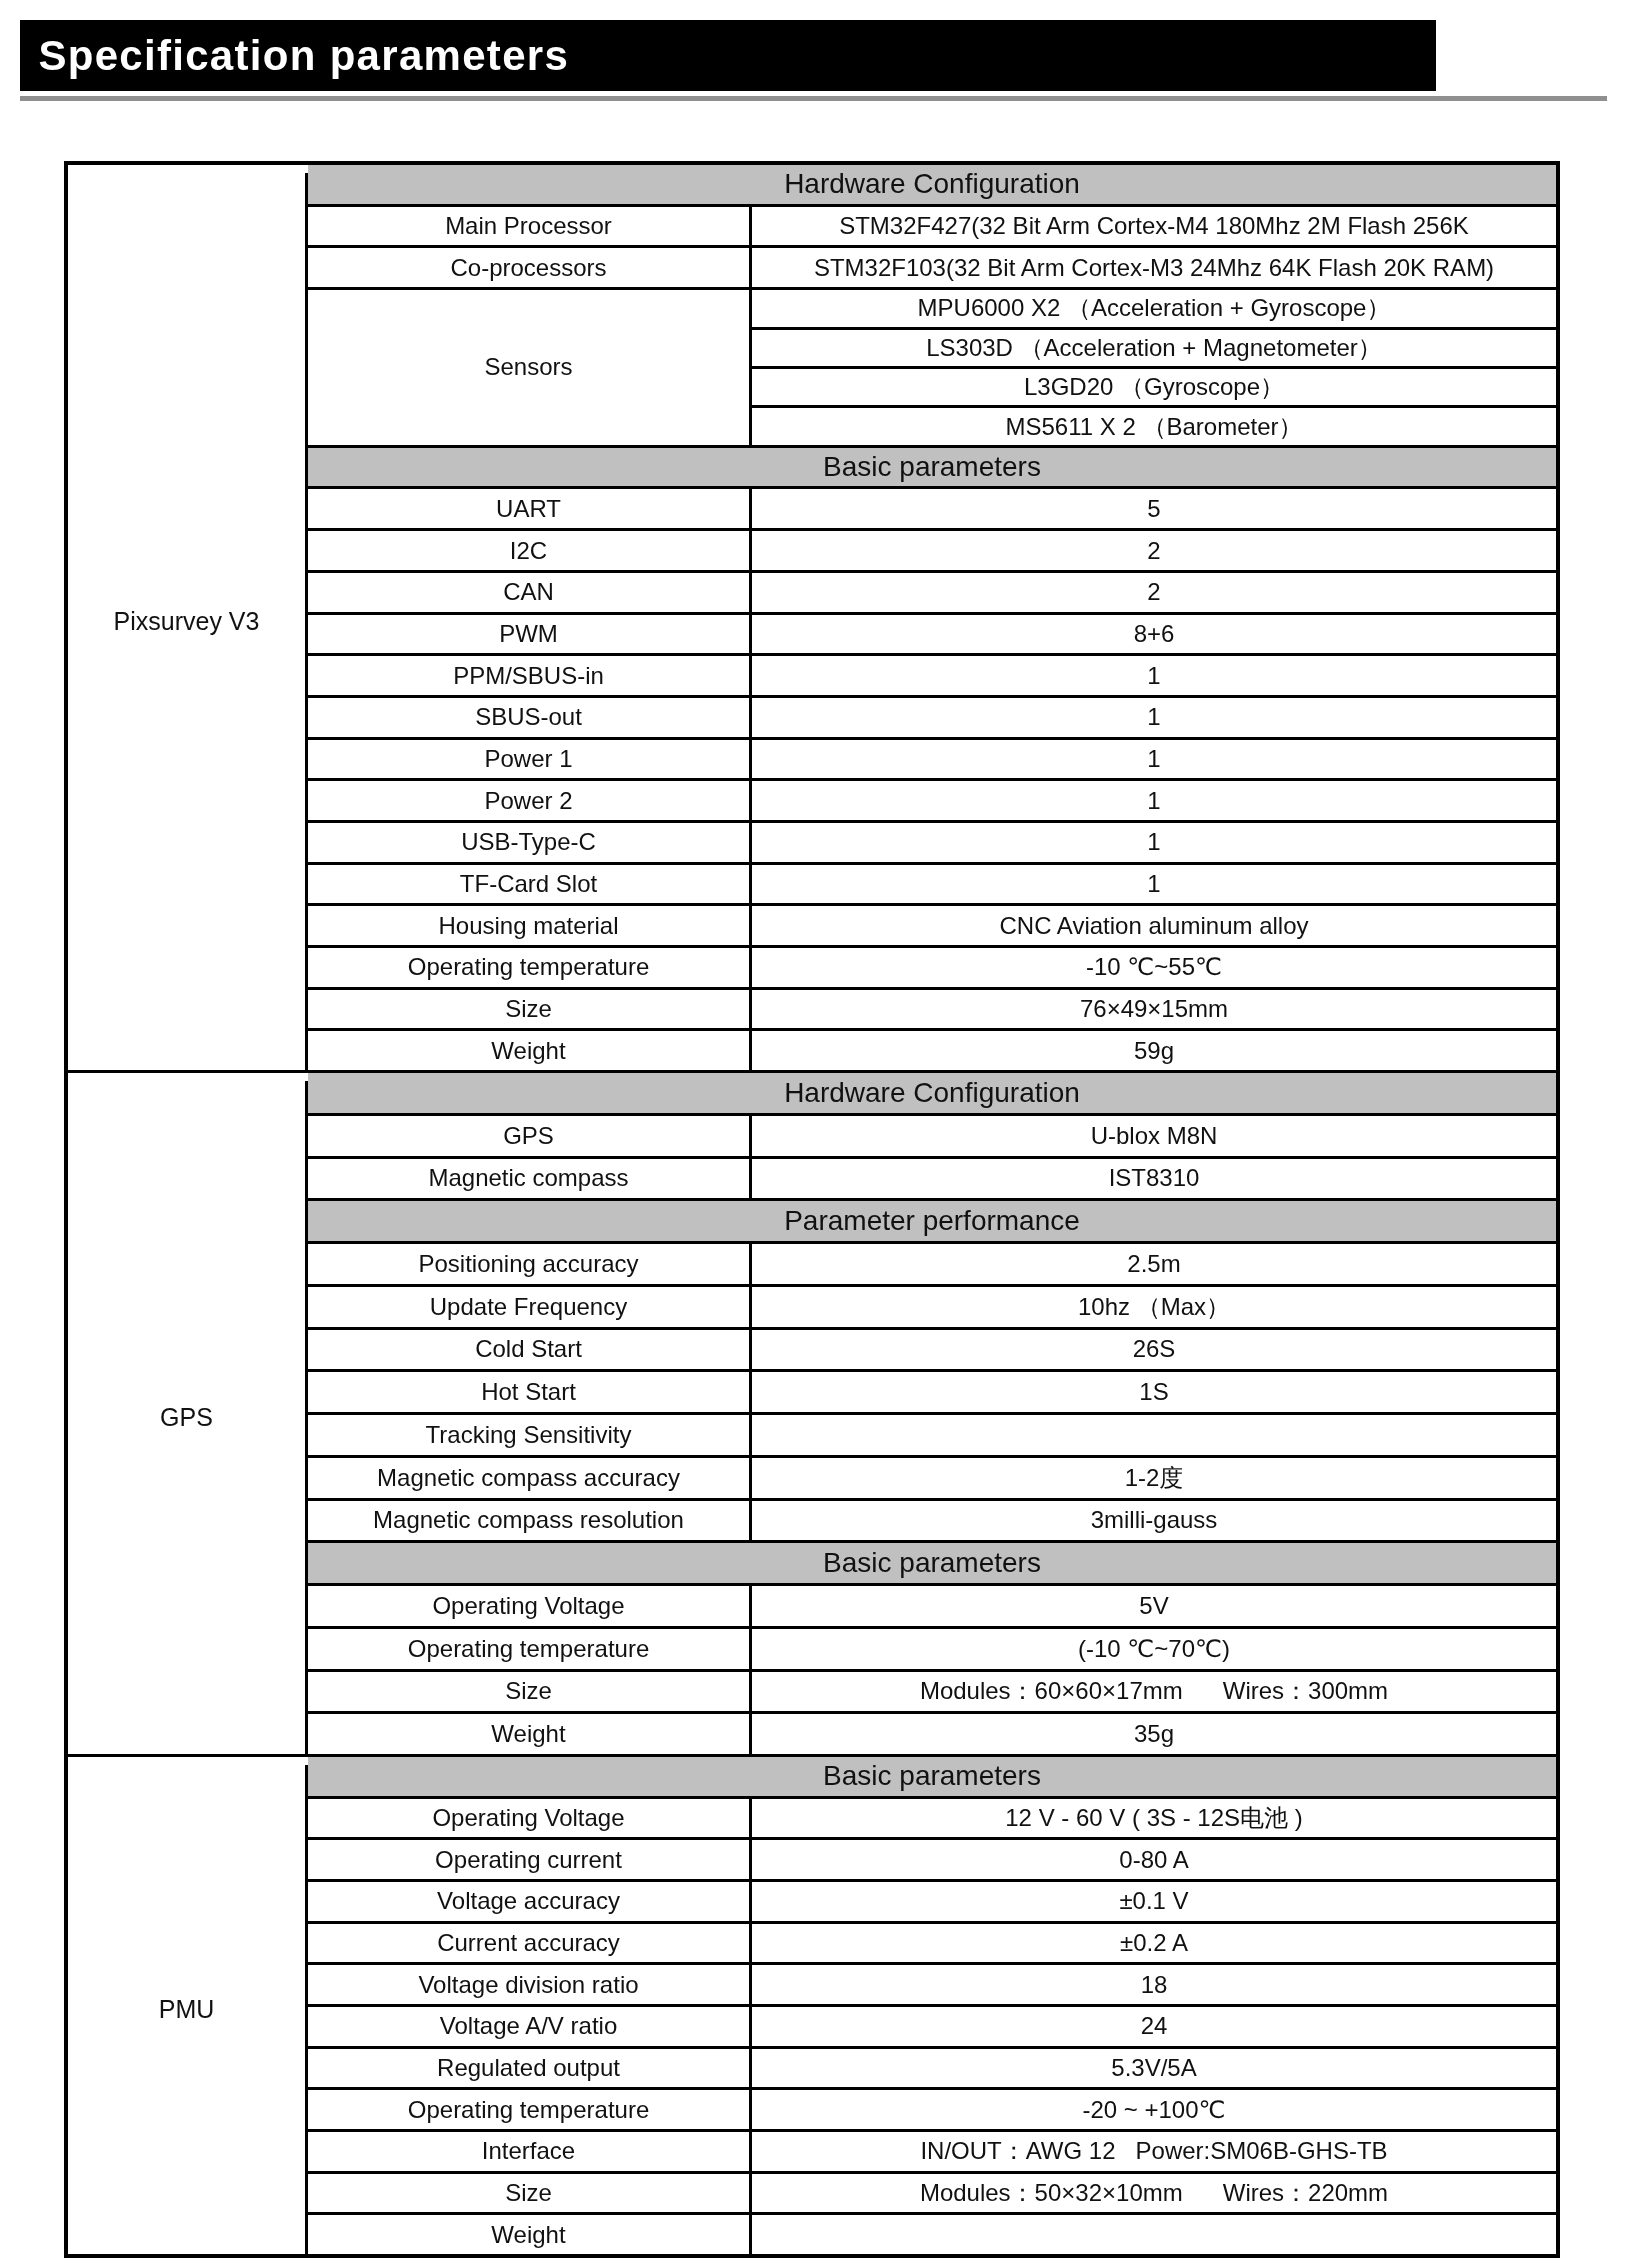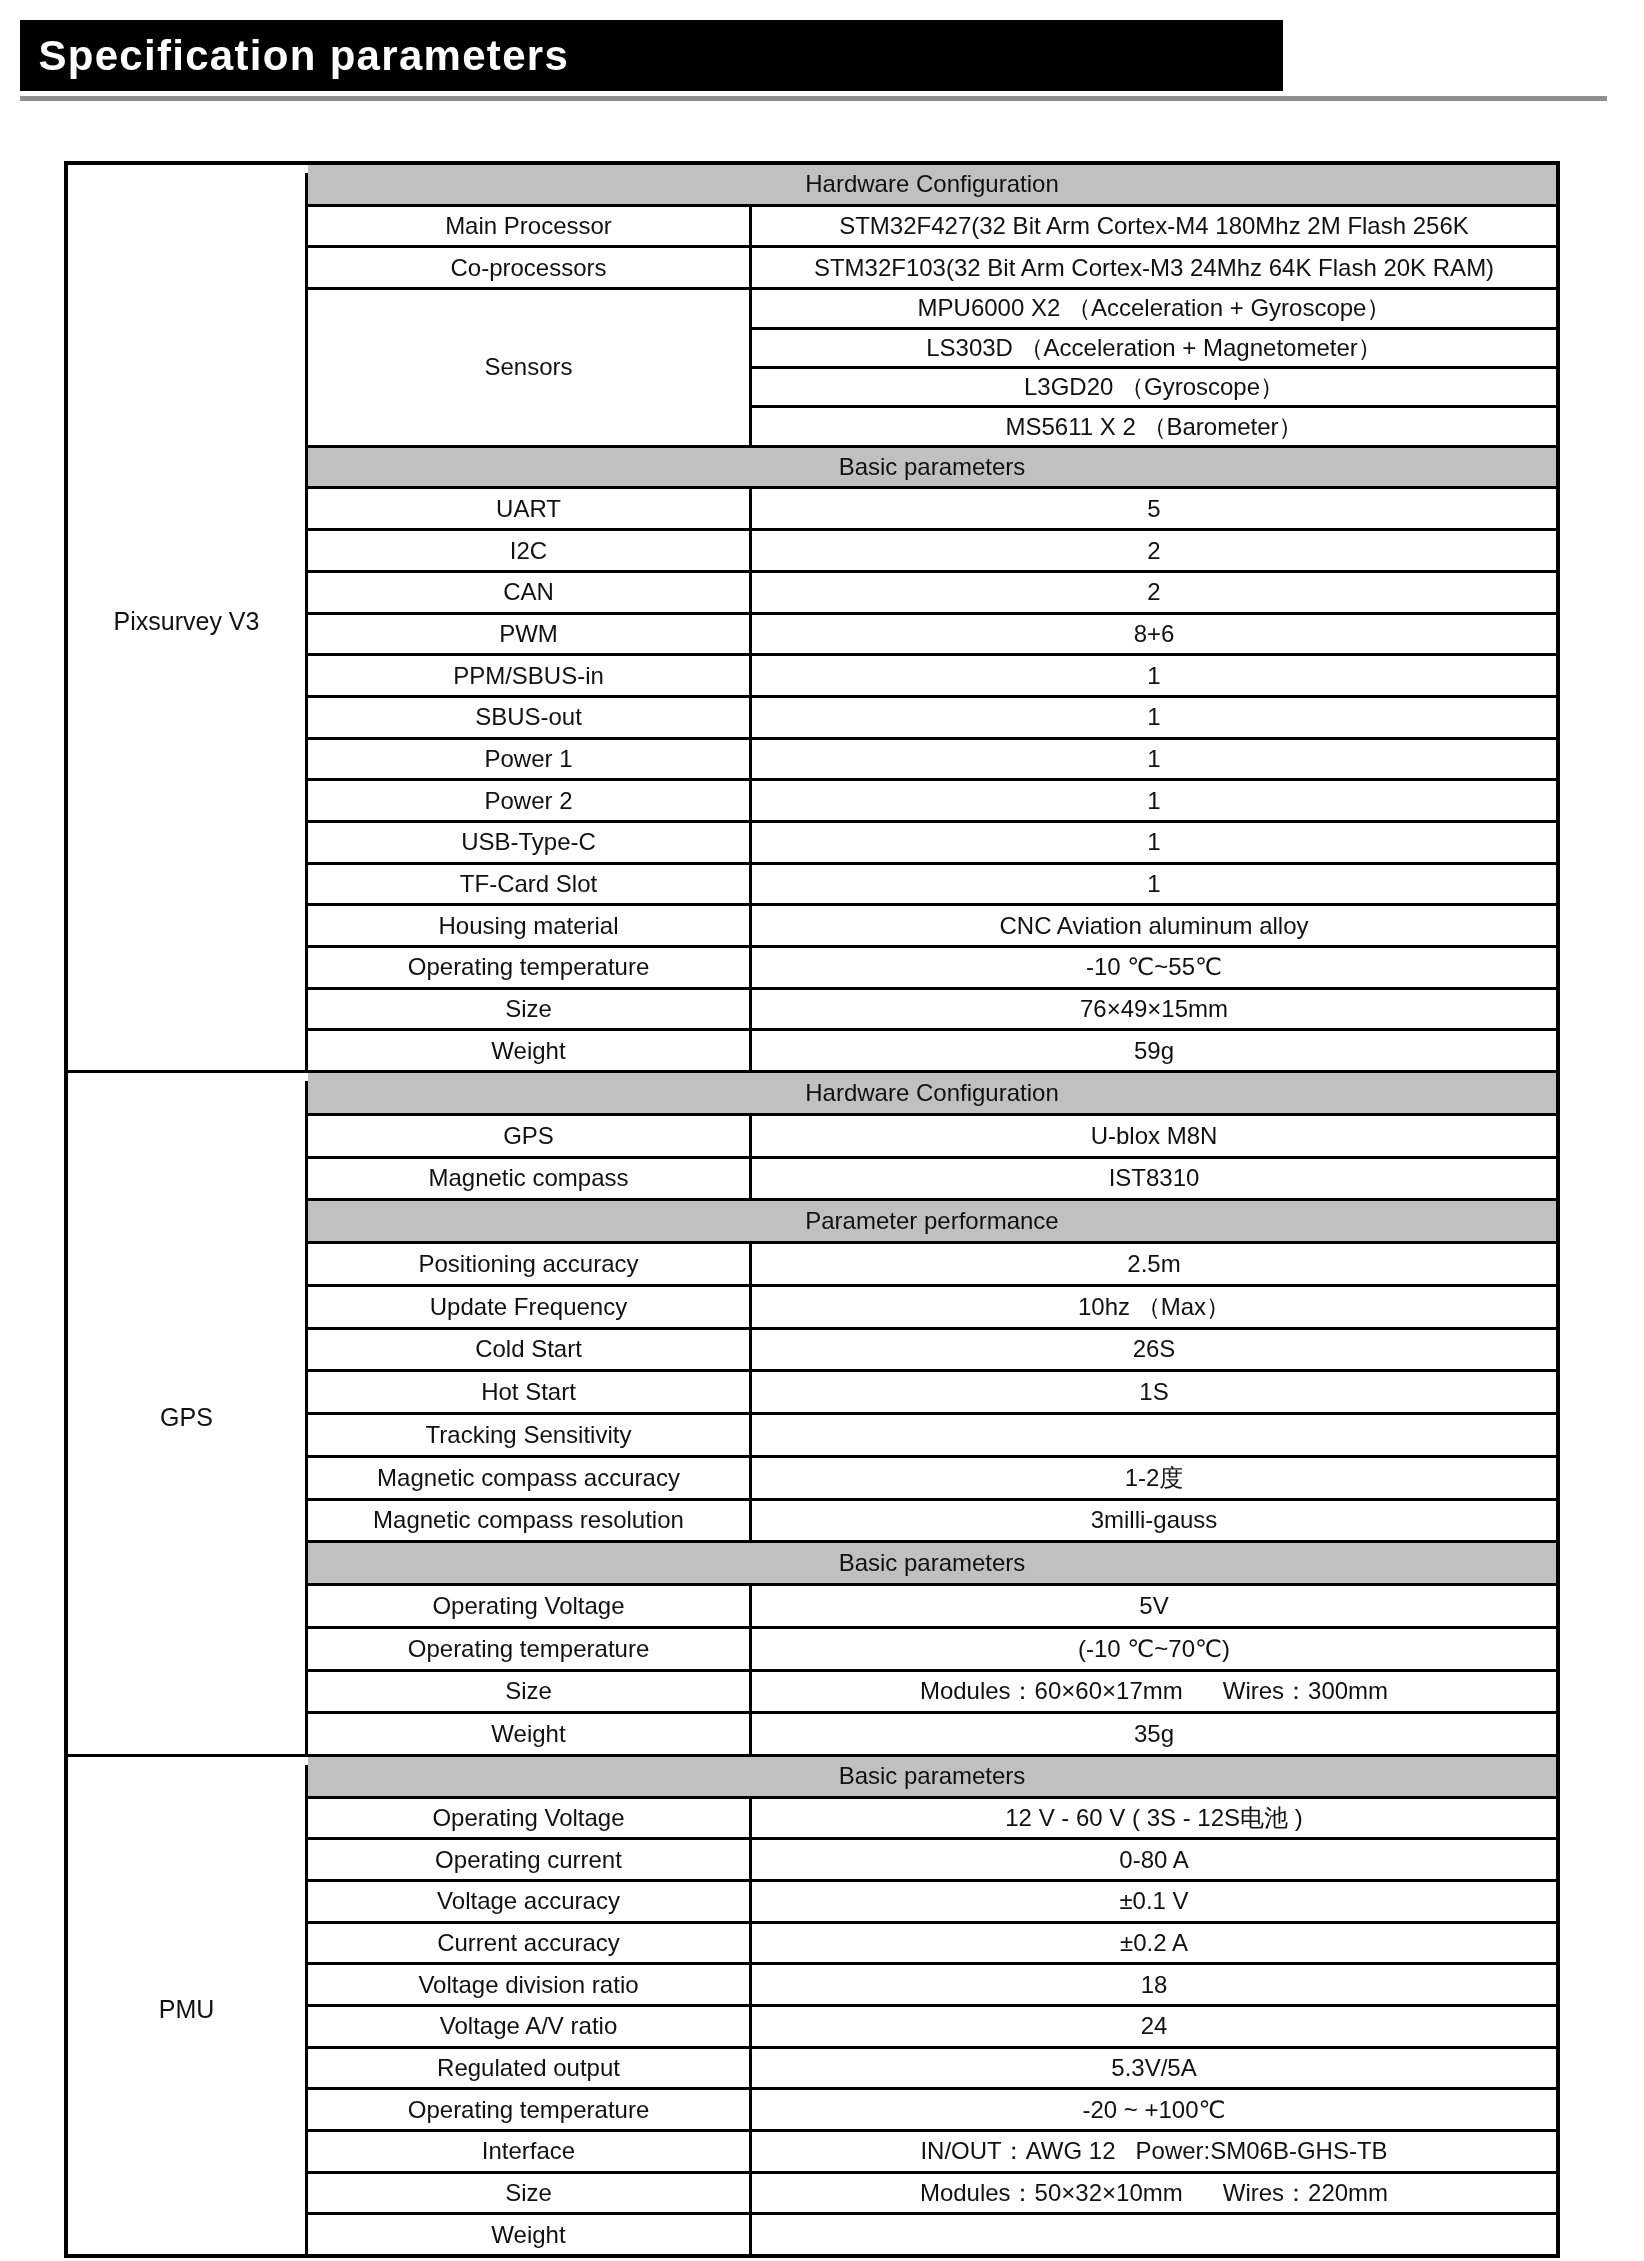--- a/index.html
+++ b/index.html
@@ -17,21 +17,21 @@
     width: 1645px;
     height: 2261px;
     background: #ffffff;
     overflow: hidden;
   }
   
   .title-bar {
     position: absolute;
     left: 20px;
     top: 20px;
-    width: 1263px;
+    width: 1416px;
     height: 71px;
     background: #000000;
     display: flex;
     align-items: center;
   }
   .title-text {
     color: #ffffff;
     font-size: 42px;
     font-weight: bold;
     letter-spacing: 1.3px;
@@ -95,21 +95,21 @@
     min-height: 0;
   }
   .rows .row:first-child { border-top: none; }
 
   .header-row {
     background: #c0c0c0;
     align-items: center;
     justify-content: center;
   }
   .header-text {
-    font-size: 24px;
+    font-size: 28px;
     text-align: center;
     width: 100%;
   }
   .cell-label {
     width: 444px;
     min-width: 444px;
     border-right: 3.3px solid #000000;
     box-sizing: border-box;
     display: flex;
     align-items: center;

